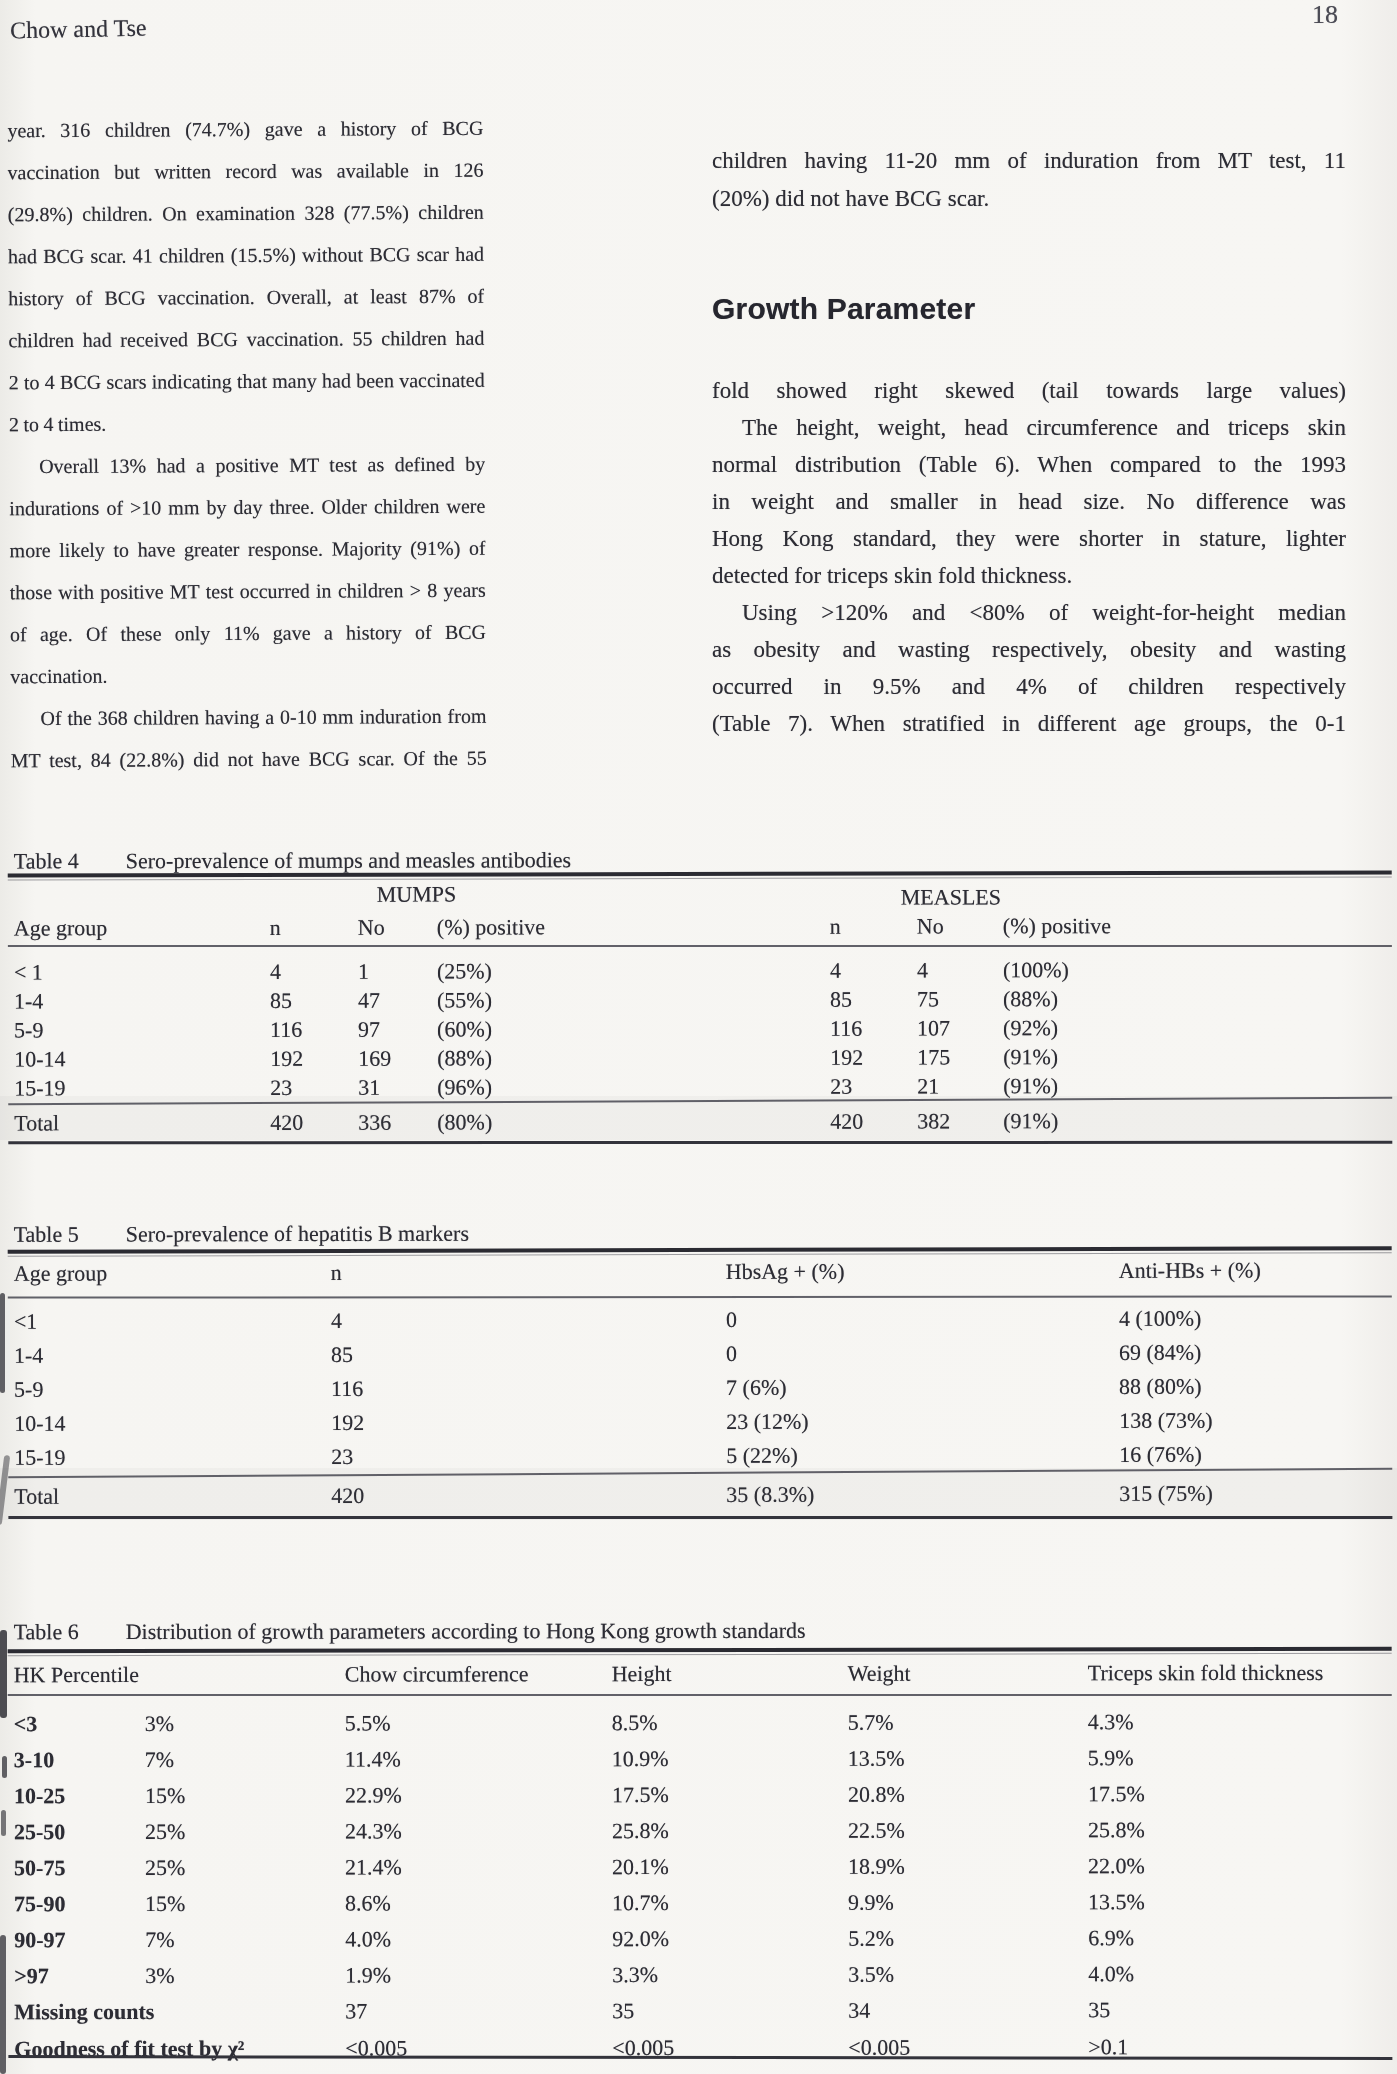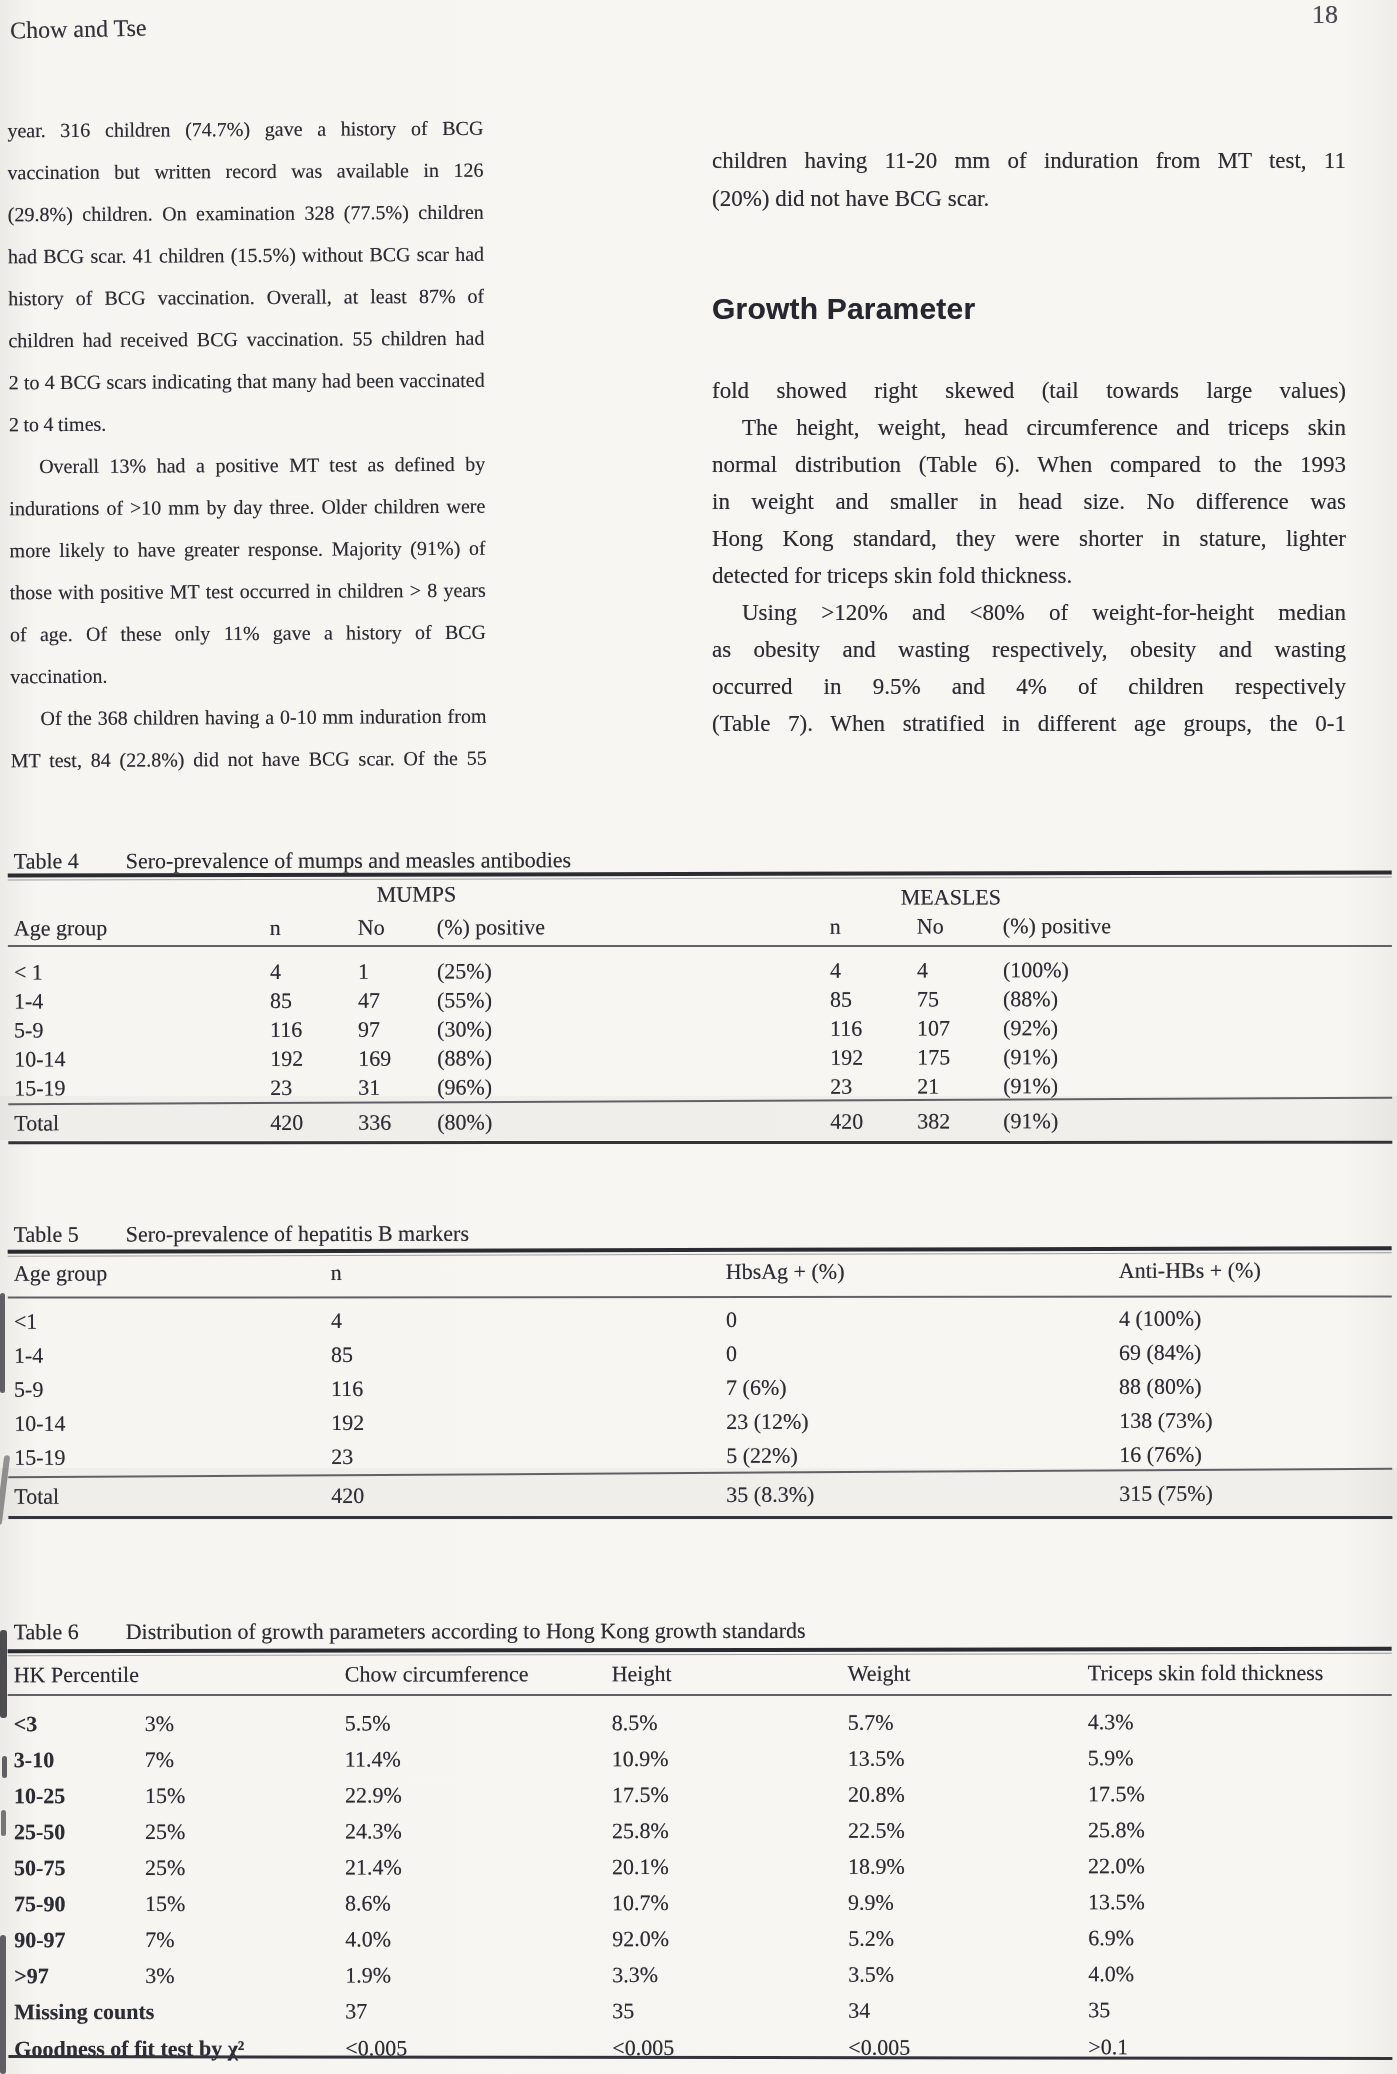--- a/index.html
+++ b/index.html
@@ -127,21 +127,21 @@
           <div class="td">47</div>
           <div class="td">(55%)</div>
           <div class="td">85</div>
           <div class="td">75</div>
           <div class="td">(88%)</div>
         </div>
         <div class="t4grid">
           <div class="td">5-9</div>
           <div class="td">116</div>
           <div class="td">97</div>
-          <div class="td">(30%)</div>
+          <div class="td">(60%)</div>
           <div class="td">116</div>
           <div class="td">107</div>
           <div class="td">(92%)</div>
         </div>
         <div class="t4grid">
           <div class="td">10-14</div>
           <div class="td">192</div>
           <div class="td">169</div>
           <div class="td">(88%)</div>
           <div class="td">192</div>

